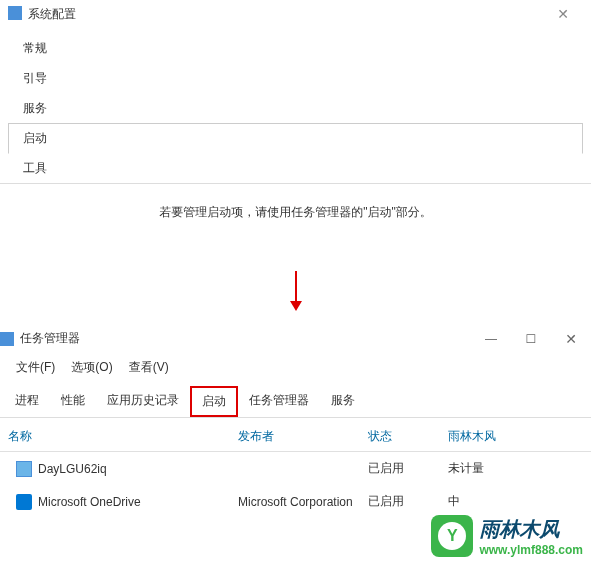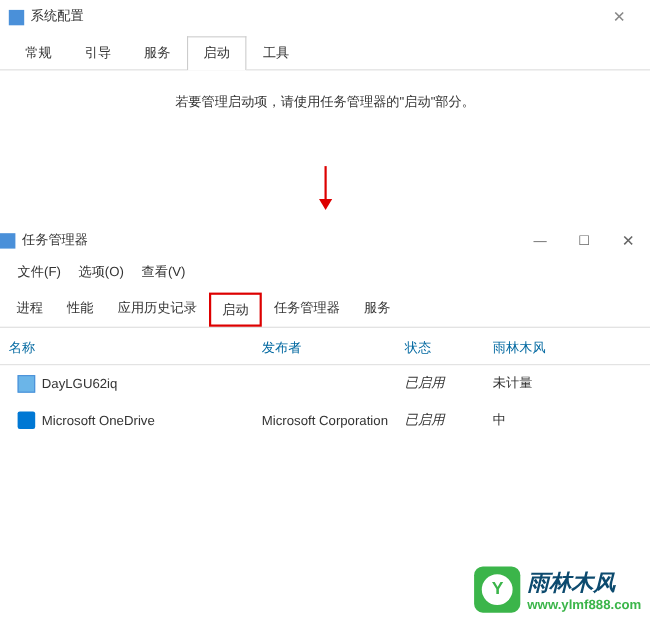--- a/index.html
+++ b/index.html
@@ -1,24 +1,24 @@
 <!DOCTYPE html>
 <html><head>
   <meta charset="utf-8">
   <style>
     * { margin: 0; padding: 0; box-sizing: border-box; font-family: "Microsoft YaHei", "Segoe UI", sans-serif; }
     body { width: 591px; height: 575px; background: #fff; font-size: 12px; color: #333; position: relative; overflow: hidden; }
     
     
     .window1 { width: 591px; border: none; }
-    .titlebar1 { display: flex; align-items: flex-end; padding: 6px 8px; }
+    .titlebar1 { display: flex; align-items: flex-start; padding: 6px 8px; }
     .titlebar1 .icon { width: 14px; height: 14px; background: #4a90d9; margin-right: 6px; display: inline-block; }
     .titlebar1 .title { flex: 1; font-size: 12px; }
     .titlebar1 .close { width: 40px; text-align: center; color: #888; cursor: pointer; font-size: 14px; }
-    .tabs1 { display: flex; padding: 4px 8px 0; border-bottom: 1px solid #ddd; }
+    .tabs1 { display: flex; padding: 4px 8px 0; border-bottom: 1px solid #ddd; flex-direction: column; }
     .tab1 { padding: 6px 14px; border: 1px solid transparent; border-bottom: none; cursor: pointer; font-size: 12px; }
     .tab1.active { border-color: #ccc; background: #fff; border-bottom: 1px solid #fff; margin-bottom: -1px; }
     .content1 { padding: 20px 0; text-align: center; }
     .content1 .msg { font-size: 12px; color: #333; margin-bottom: 20px; }
     .link-box { display: inline-block; border: 2px solid #d00; padding: 6px 12px; }
     .link-box a { color: #0066cc; text-decoration: underline; font-size: 12px; cursor: pointer; }
     
     
     .arrow-container { text-align: center; padding: 10px 0; }
     .arrow { display: inline-block; }
@@ -43,21 +43,21 @@
     .col-pub { width: 130px; }
     .col-status { width: 80px; }
     .col-impact { flex: 1; }
     
     .table-row { display: flex; padding: 8px; align-items: center; font-size: 12px; }
     .table-row .cell-name { width: 230px; display: flex; align-items: center; }
     .table-row .cell-name .row-icon { width: 16px; height: 16px; margin: 0 6px 0 8px; display: inline-block; }
     .icon-generic { background: #6bb5e8; border: 1px solid #4a90d9; }
     .icon-onedrive { background: #0078d4; border-radius: 2px; }
     .table-row .cell-pub { width: 130px; }
-    .table-row .cell-status { width: 80px; font-style: italic; }
+    .table-row .cell-status { width: 80px; }
     .table-row .cell-impact { flex: 1; }
     
     .spacer { height: 150px; }
     
     
     .watermark { position: absolute; right: 8px; bottom: 18px; display: flex; align-items: center; }
     .wm-icon { width: 42px; height: 42px; background: #3bb54a; border-radius: 8px; display: flex; align-items: center; justify-content: center; margin-right: 6px; }
     .wm-icon-inner { width: 28px; height: 28px; background: #fff; border-radius: 50%; display: flex; align-items: center; justify-content: center; color: #3bb54a; font-weight: bold; font-size: 16px; }
     .wm-text { font-family: "SimSun", serif; }
     .wm-text .wm-title { font-size: 20px; color: #0c4a6e; font-weight: bold; font-style: italic; }

